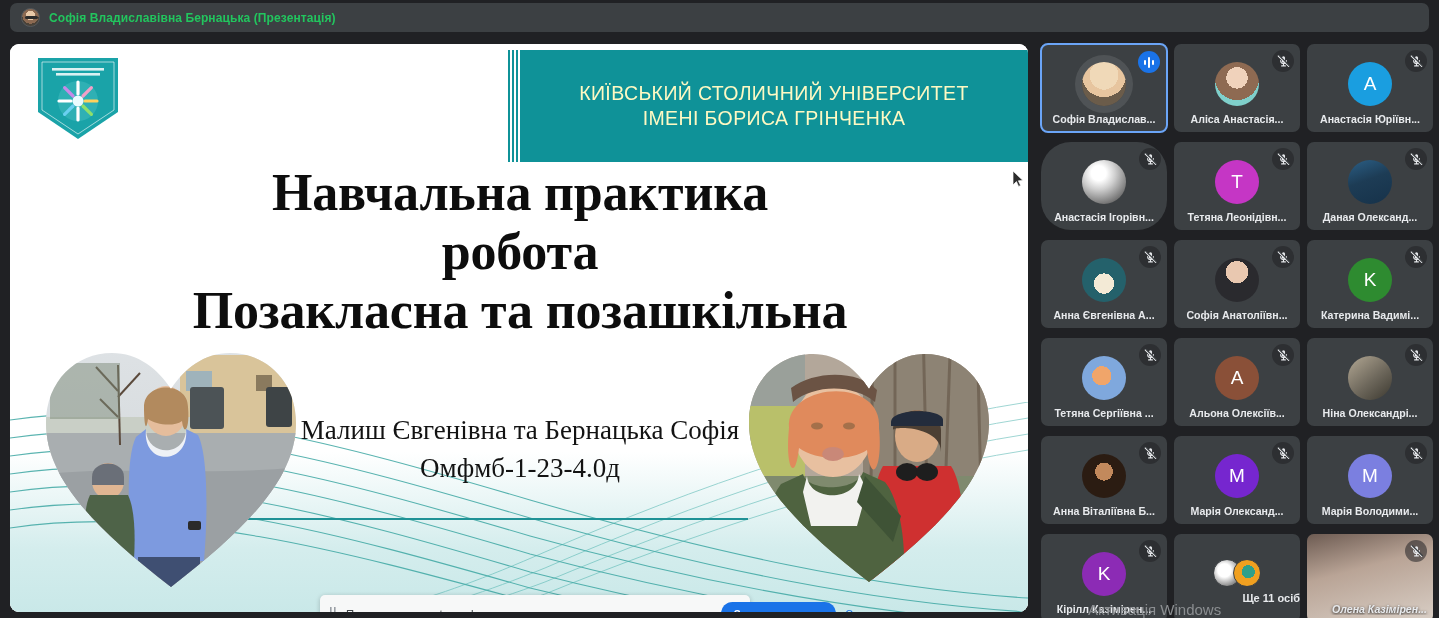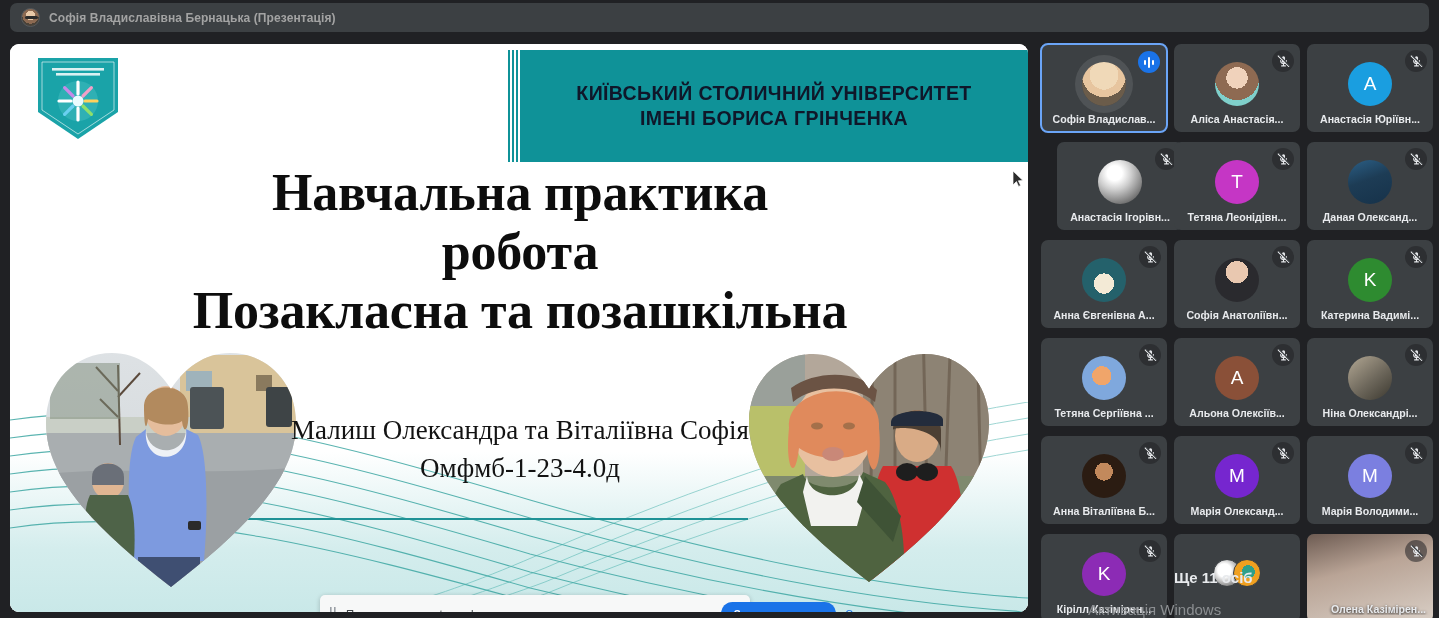--- a/index.html
+++ b/index.html
@@ -23,21 +23,21 @@
   }
   .topbar-avatar {
     width: 19px; height: 19px; border-radius: 50%;
     background: radial-gradient(circle at 50% 38%, #e8c9a8 0 34%, #8c6a52 34% 60%, #4a4238 60% 100%);
     border: 1px solid #55595c; flex: none; overflow: hidden; position: relative;
   }
   .topbar-avatar::after {
     content: ""; position: absolute; left: 3px; top: 7px; width: 13px; height: 3px;
     background: #2b2b2b; border-radius: 2px;
   }
-  .topbar-title { color: #a3a3a3; font-size: 12px; font-weight: bold; letter-spacing: .1px; white-space: nowrap; }
+  .topbar-title { color: #22c55e; font-size: 12px; font-weight: bold; letter-spacing: .1px; white-space: nowrap; }
 
   
   .stage {
     position: absolute; left: 10px; top: 44px; width: 1018px; height: 568px;
     background: #ffffff; border-radius: 9px; overflow: hidden;
   }
   .slide { position: absolute; inset: 0; background: #ffffff; }
 
   
   .slide-bottom-tint {
@@ -50,21 +50,21 @@
     position: absolute; left: 218px; bottom: 92px; width: 520px; height: 2px; background: #1f9296;
   }
 
   
   .banner {
     position: absolute; left: 510px; top: 6px; width: 508px; height: 112px;
     background: #0f9298; display: flex; flex-direction: column;
     align-items: center; justify-content: center; gap: 2px;
   }
   .banner-line {
-    color: #0f172a; font-size: 19.5px; font-weight: bold; letter-spacing: .4px; white-space: nowrap;
+    color: #fef9c3; font-size: 19.5px; font-weight: normal; letter-spacing: .4px; white-space: nowrap;
   }
   .banner-stripes { position: absolute; left: 498px; top: 6px; width: 14px; height: 112px; }
   .banner-stripes i {
     position: absolute; top: 0; width: 2px; height: 112px; background: #0f9298;
   }
   .banner-stripes i:nth-child(1){ left: 0; }
   .banner-stripes i:nth-child(2){ left: 4px; }
   .banner-stripes i:nth-child(3){ left: 8px; }
 
   .cursor-arrow { position: absolute; left: 1002px; top: 127px; width: 12px; height: 16px; }
@@ -122,42 +122,42 @@
     width: 44px; height: 44px; border-radius: 50%; margin-top: -8px;
     display: flex; align-items: center; justify-content: center;
     color: #fff; font-size: 19px; font-weight: normal; overflow: hidden; position: relative;
   }
   .tile.active .av { box-shadow: 0 0 0 7px rgba(255,255,255,.10); }
   .tile-name {
     position: absolute; left: 0; right: 0; bottom: 7px; text-align: center;
     color: #e8eaed; font-size: 10.6px; font-weight: bold;
     white-space: nowrap; overflow: hidden; text-overflow: ellipsis; padding: 0 6px;
   }
-  .tile.has-video .tile-name { text-align: left; padding-left: 24px; text-shadow: 0 1px 3px rgba(0,0,0,.9); }
+  .tile.has-video .tile-name { text-align: right; padding-left: 14px; text-shadow: 0 1px 3px rgba(0,0,0,.9); font-style: italic; }
   .mic-badge {
     position: absolute; right: 6px; top: 6px; width: 22px; height: 22px; border-radius: 50%;
     background: rgba(32,33,36,.55); display: flex; align-items: center; justify-content: center;
   }
   .audio-badge {
     position: absolute; right: 7px; top: 7px; width: 22px; height: 22px; border-radius: 50%;
     background: #1a73e8; display: flex; align-items: center; justify-content: center; gap: 1.5px;
   }
   .audio-badge i { display: block; width: 2.5px; background: #fff; border-radius: 1px; }
   .audio-badge i:nth-child(1){ height: 5px; }
   .audio-badge i:nth-child(2){ height: 11px; }
   .audio-badge i:nth-child(3){ height: 5px; }
 
   .overflow-faces { display: flex; margin-top: -10px; }
   .overflow-faces span {
     width: 28px; height: 28px; border-radius: 50%; display: block; border: 1px solid #3c4043;
   }
   .overflow-faces span:nth-child(2) { margin-left: -8px; }
   .overflow-label {
-    position: absolute; left: 0; right: 0; bottom: 36px; text-align: left;
-    color: #e8eaed; font-size: 15px; font-weight: bold;
+    position: absolute; left: 0; right: 0; bottom: 18px; text-align: right;
+    color: #e8eaed; font-size: 11px; font-weight: bold;
   }
 
   .watermark {
     position: absolute; left: 1088px; top: 601px; width: 300px;
     color: #8b8e91; font-size: 15px; white-space: nowrap;
   }
 </style>
 </head>
 <body>
 
@@ -317,21 +317,21 @@
         </g>
       </svg>
 
       <div class="title-block">
         <div class="title-line">Навчальна практика</div>
         <div class="title-line">робота</div>
         <div class="title-line">Позакласна та позашкільна</div>
       </div>
 
       <div class="subtitle-block">
-        <div class="subtitle-line">Малиш Олександра та Віталіївна Софія</div>
+        <div class="subtitle-line">Малиш Євгенівна та Бернацька Софія</div>
         <div class="subtitle-line">Омфмб-1-23-4.0д</div>
       </div>
 
       <div class="share-bar">
         <svg class="share-grip" viewBox="0 0 8 14">
           <rect x="1" y="0" width="1.6" height="14" fill="#9aa0a6"></rect>
           <rect x="5" y="0" width="1.6" height="14" fill="#9aa0a6"></rect>
         </svg>
         <span class="share-text">Приложению meet.google.com предоставлен доступ к вашему экрану.</span>
         <button class="share-stop">Закрыть доступ</button>
@@ -374,21 +374,21 @@
         <span class="mic-badge">
           <svg viewBox="0 0 16 16" width="13" height="13">
             <path d="M8 1.6a1.9 1.9 0 0 1 1.9 1.9v4.2A1.9 1.9 0 0 1 8 9.6a1.9 1.9 0 0 1-1.9-1.9V3.5A1.9 1.9 0 0 1 8 1.6z" fill="#e8eaed"></path>
             <path d="M3.8 7a.7.7 0 0 1 1.4 0 2.8 2.8 0 0 0 5.6 0 .7.7 0 0 1 1.4 0 4.2 4.2 0 0 1-3.5 4.1v1.6h1.6a.7.7 0 0 1 0 1.4H5.7a.7.7 0 0 1 0-1.4h1.6v-1.6A4.2 4.2 0 0 1 3.8 7z" fill="#e8eaed"></path>
             <path d="M1.6 1.2 14.4 14" stroke="#e8eaed" stroke-width="1.5" stroke-linecap="round"></path>
             <path d="M2.6 0.4 15.4 13.2" stroke="#3c4043" stroke-width="1.5" stroke-linecap="round"></path>
           </svg>
         </span>
         <div class="tile-name">Анастасія Юріївн...</div>
       </div>
-      <div class="tile" style="left: 16px; top: 98px;">
+      <div class="tile" style="left: 0px; top: 98px; border-radius: 30px;">
         <div class="tile-inner">
           <span class="av" style="background:radial-gradient(circle at 38% 30%, #ffffff 0 18%, #cfcfcf 40%, #6e6e6e 78%, #3a3a3a 100%)"></span>
         </div>
         <span class="mic-badge">
           <svg viewBox="0 0 16 16" width="13" height="13">
             <path d="M8 1.6a1.9 1.9 0 0 1 1.9 1.9v4.2A1.9 1.9 0 0 1 8 9.6a1.9 1.9 0 0 1-1.9-1.9V3.5A1.9 1.9 0 0 1 8 1.6z" fill="#e8eaed"></path>
             <path d="M3.8 7a.7.7 0 0 1 1.4 0 2.8 2.8 0 0 0 5.6 0 .7.7 0 0 1 1.4 0 4.2 4.2 0 0 1-3.5 4.1v1.6h1.6a.7.7 0 0 1 0 1.4H5.7a.7.7 0 0 1 0-1.4h1.6v-1.6A4.2 4.2 0 0 1 3.8 7z" fill="#e8eaed"></path>
             <path d="M1.6 1.2 14.4 14" stroke="#e8eaed" stroke-width="1.5" stroke-linecap="round"></path>
             <path d="M2.6 0.4 15.4 13.2" stroke="#3c4043" stroke-width="1.5" stroke-linecap="round"></path>
           </svg>

